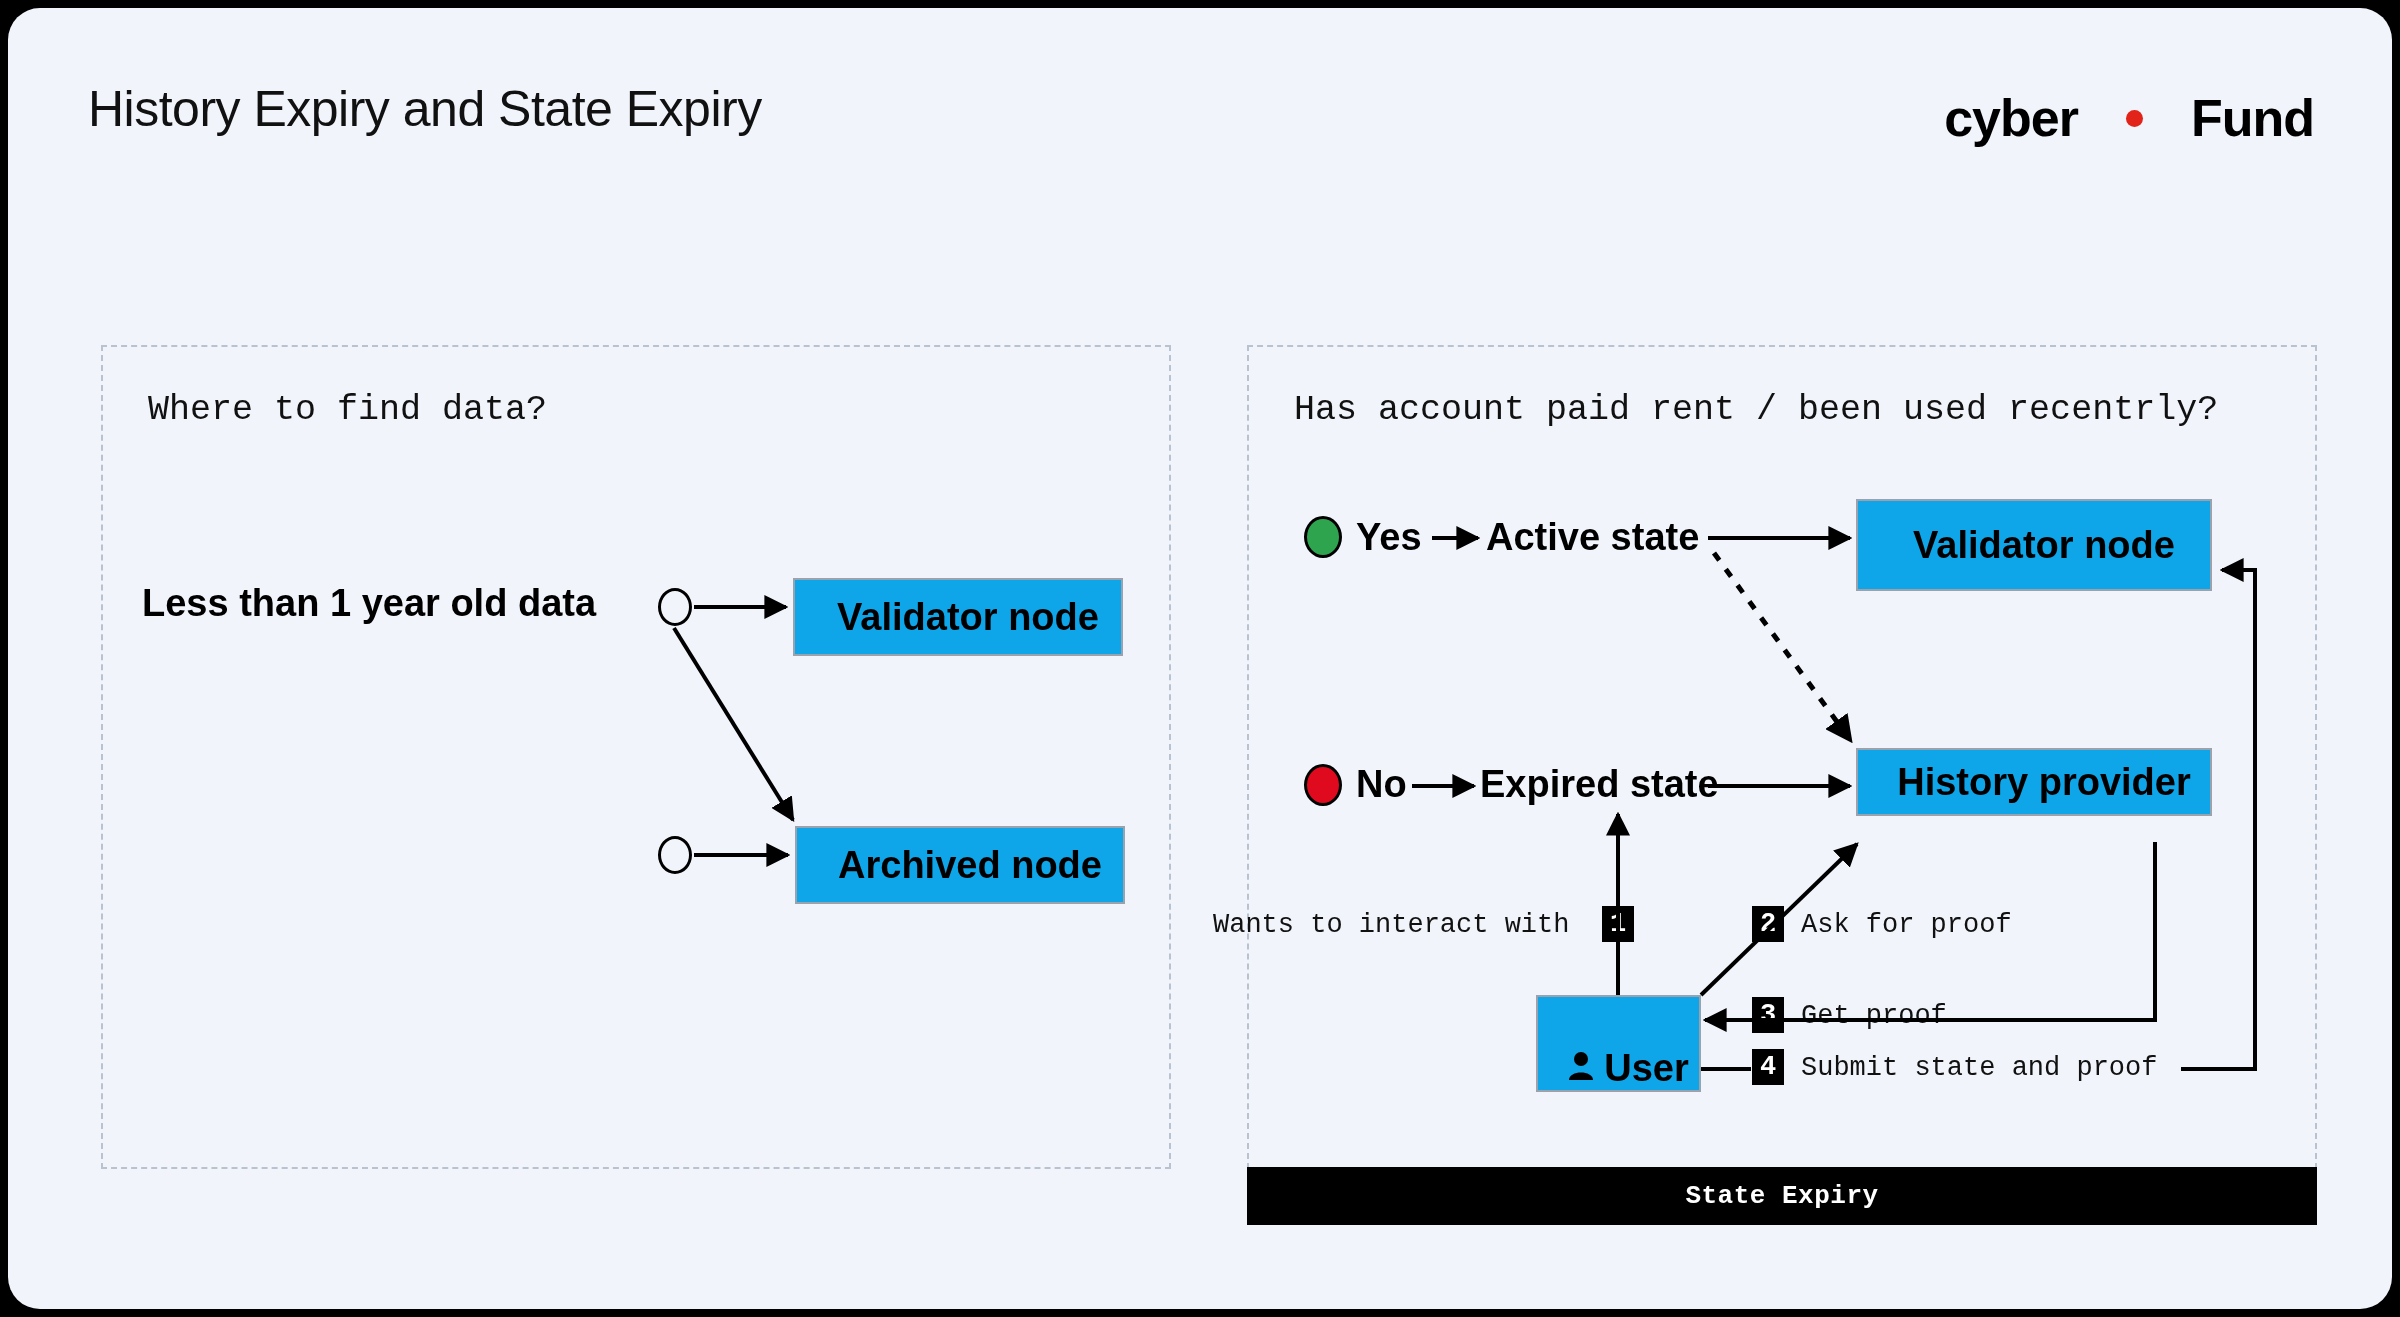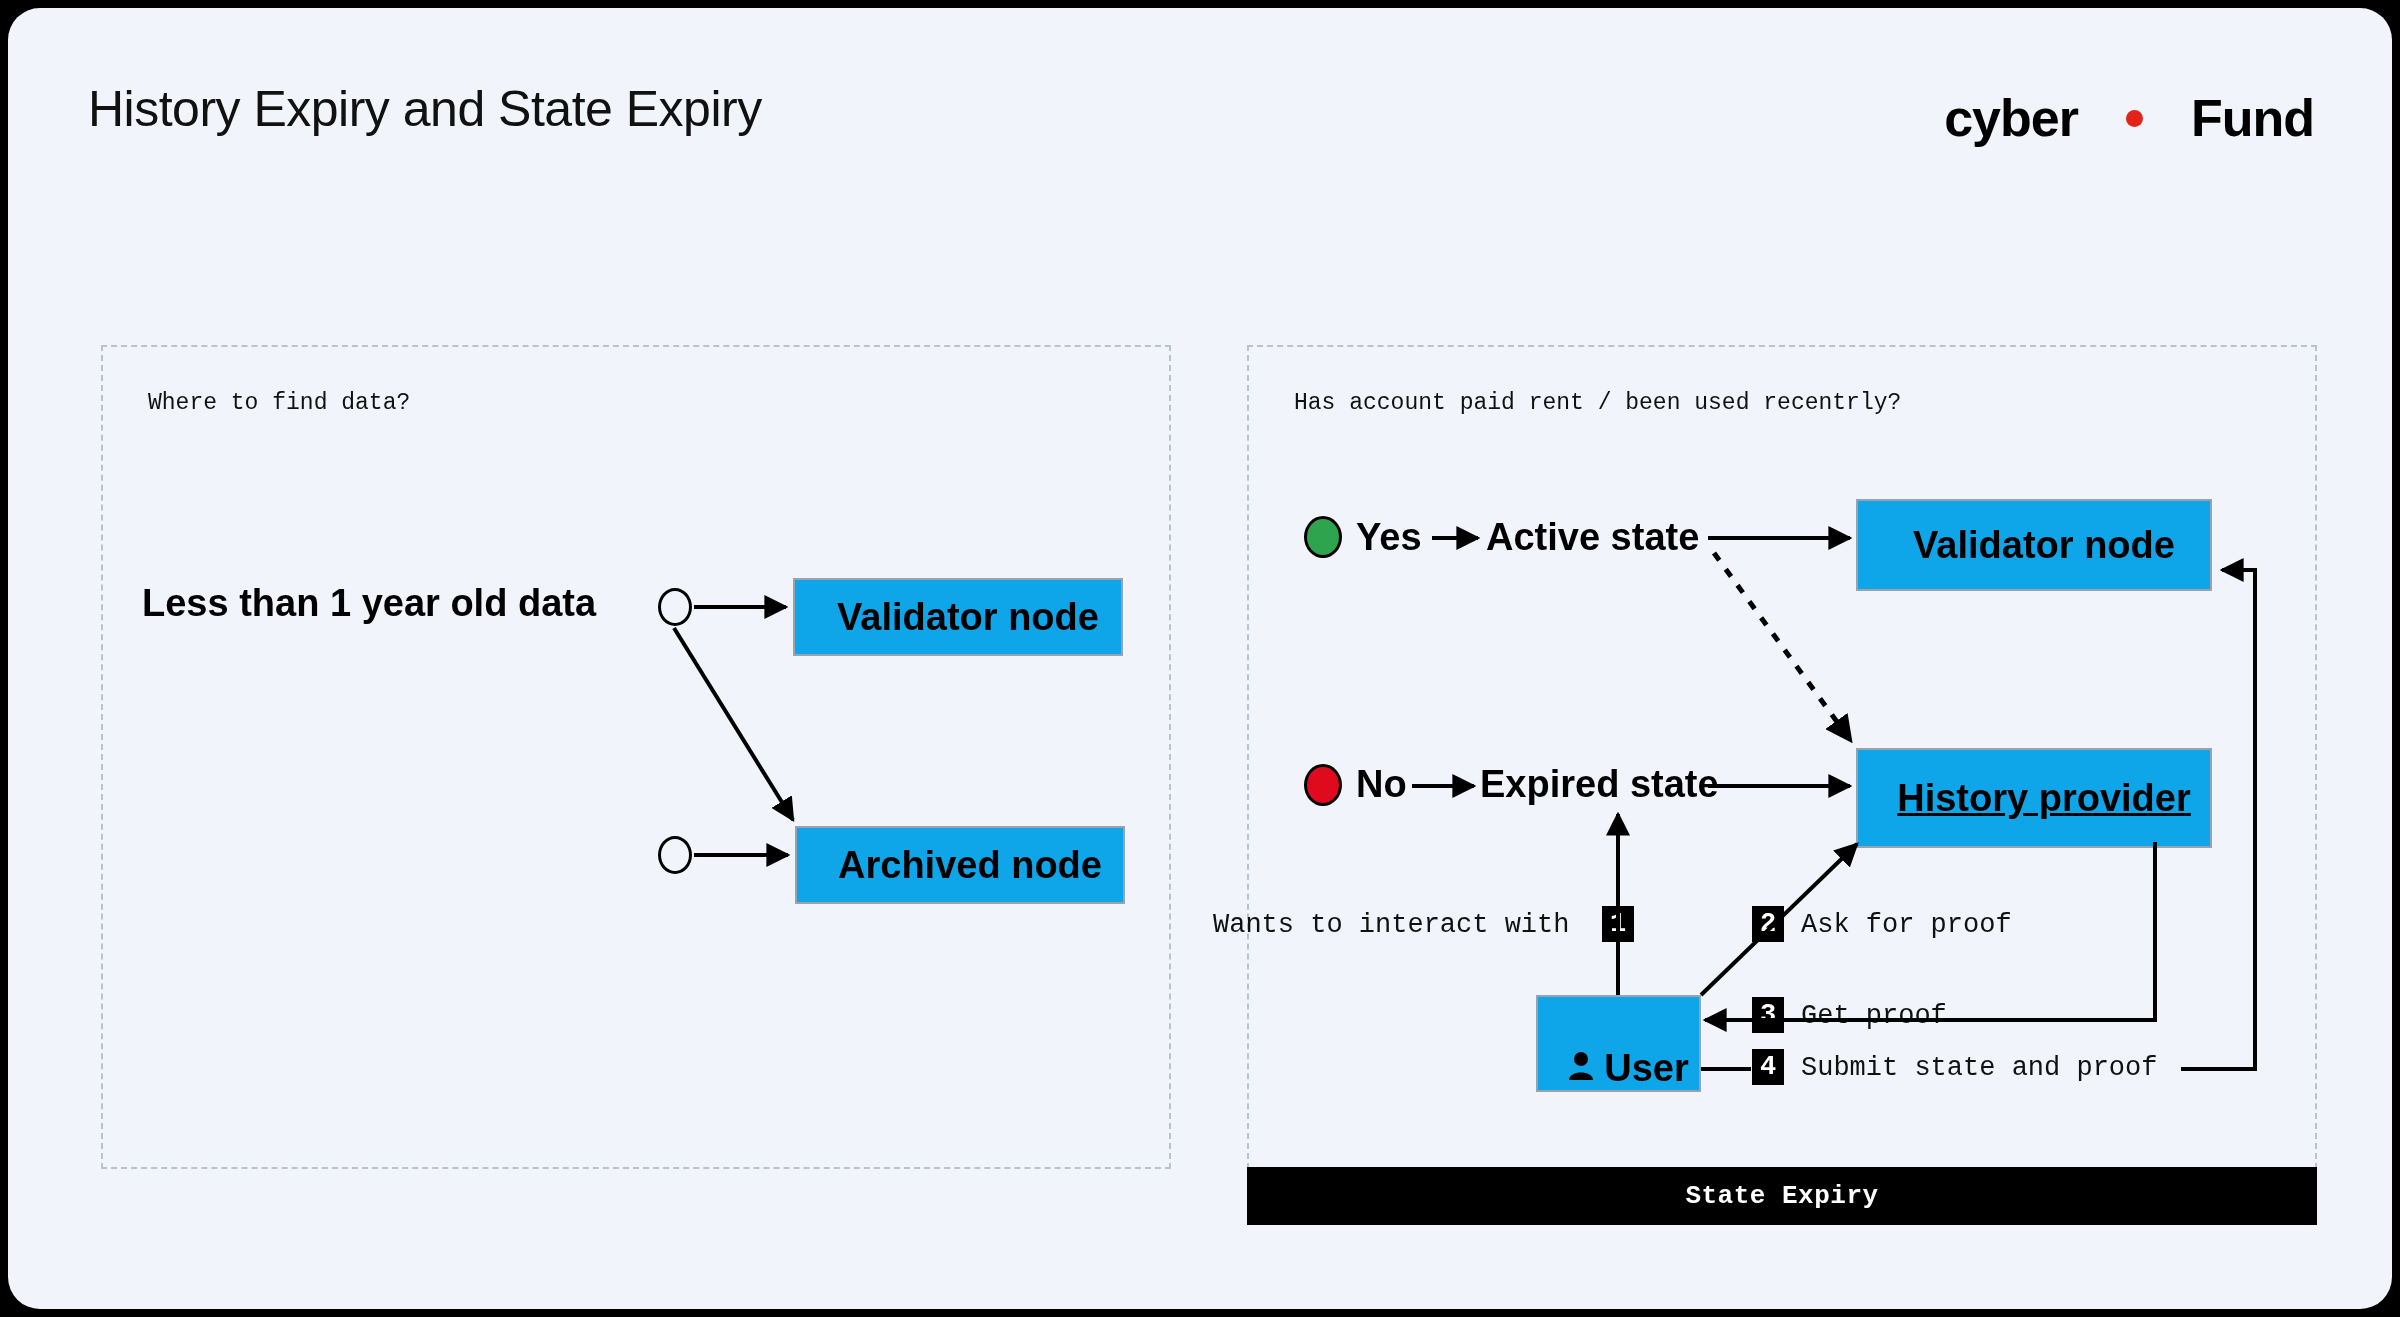--- a/index.html
+++ b/index.html
@@ -62,21 +62,21 @@
     background: transparent;
   }
   #panel-history { left: 93px;  top: 337px; width: 1066px; height: 820px; }
   #panel-state   { left: 1239px; top: 337px; width: 1066px; height: 820px; }
 
   .panel-question {
     position: absolute;
     left: 45px;
     top: 43px;
     font-family: "Liberation Mono", monospace;
-    font-size: 23px;
+    font-size: 35px;
     color: #111;
     white-space: nowrap;
   }
   .panel-banner {
     position: absolute;
     left: 0;
     width: 100%;
     height: 58px;
     background: #000000;
     color: #ffffff;
@@ -189,21 +189,21 @@
   </div>
 
   <div class="dot" style="left:1296px; top:508px; width:38px; height:42px; background:#2ea44f;"></div>
   <div class="flow-label" style="left:1348px; top:508px;">Yes</div>
   <div class="flow-label" style="left:1478px; top:508px;">Active state</div>
   <div class="node-box" style="left:1848px; top:491px; width:356px; height:92px;">Validator node</div>
 
   <div class="dot" style="left:1296px; top:756px; width:38px; height:42px; background:#e00a1e;"></div>
   <div class="flow-label" style="left:1348px; top:755px;">No</div>
   <div class="flow-label" style="left:1472px; top:755px;">Expired  state</div>
-  <div class="node-box" style="left:1848px; top:740px; width:356px; height:100px;text-decoration:underline;">History provider</div>
+  <div class="node-box" style="left:1848px; top:740px; width:356px; height:68px;">History provider</div>
 
   <div class="node-box" style="left:1528px; top:987px; width:165px; height:97px;align-items:flex-end;">
     <span class="user-icon">
       <svg width="26" height="30" viewBox="0 0 26 30">
         <circle cx="13" cy="8" r="7" fill="#000"></circle>
         <path d="M1 29 C1 19 25 19 25 29 Z" fill="#000"></path>
       </svg>
     </span>
     <span>User</span>
   </div>

